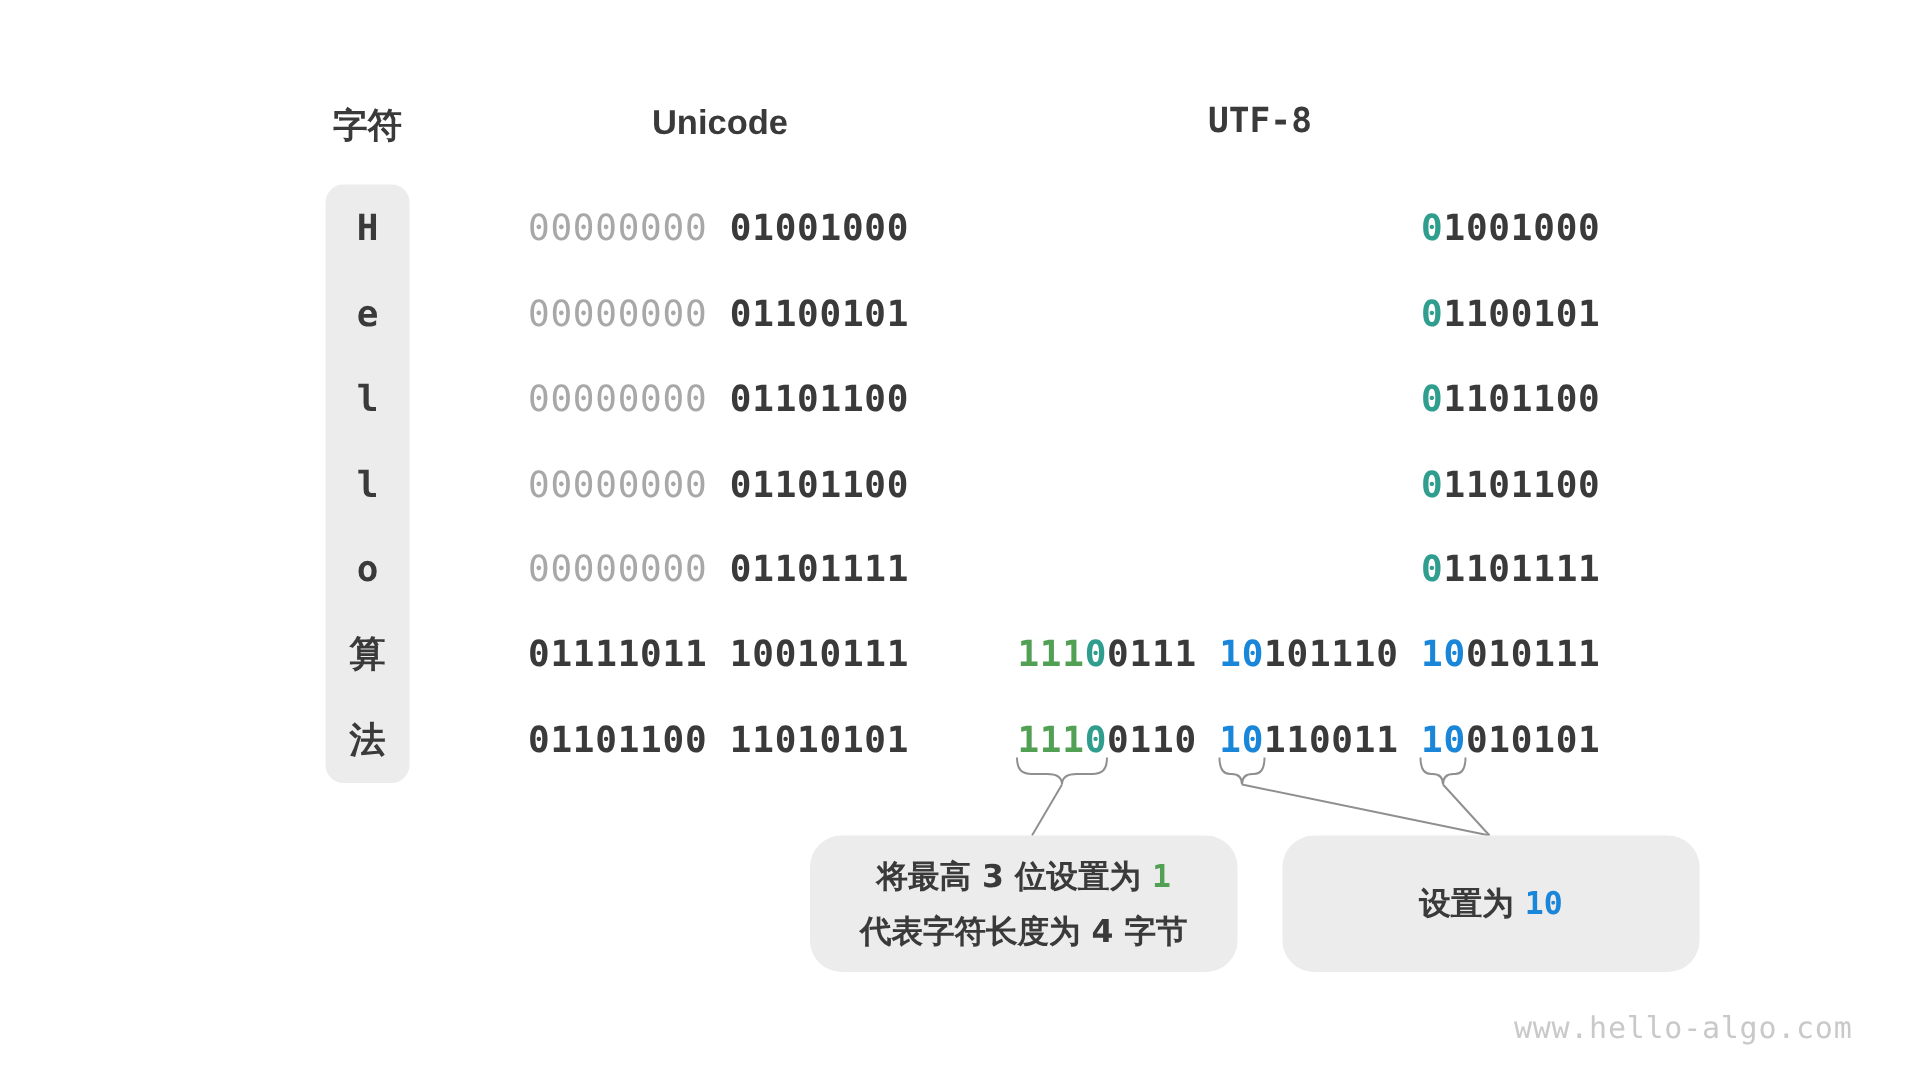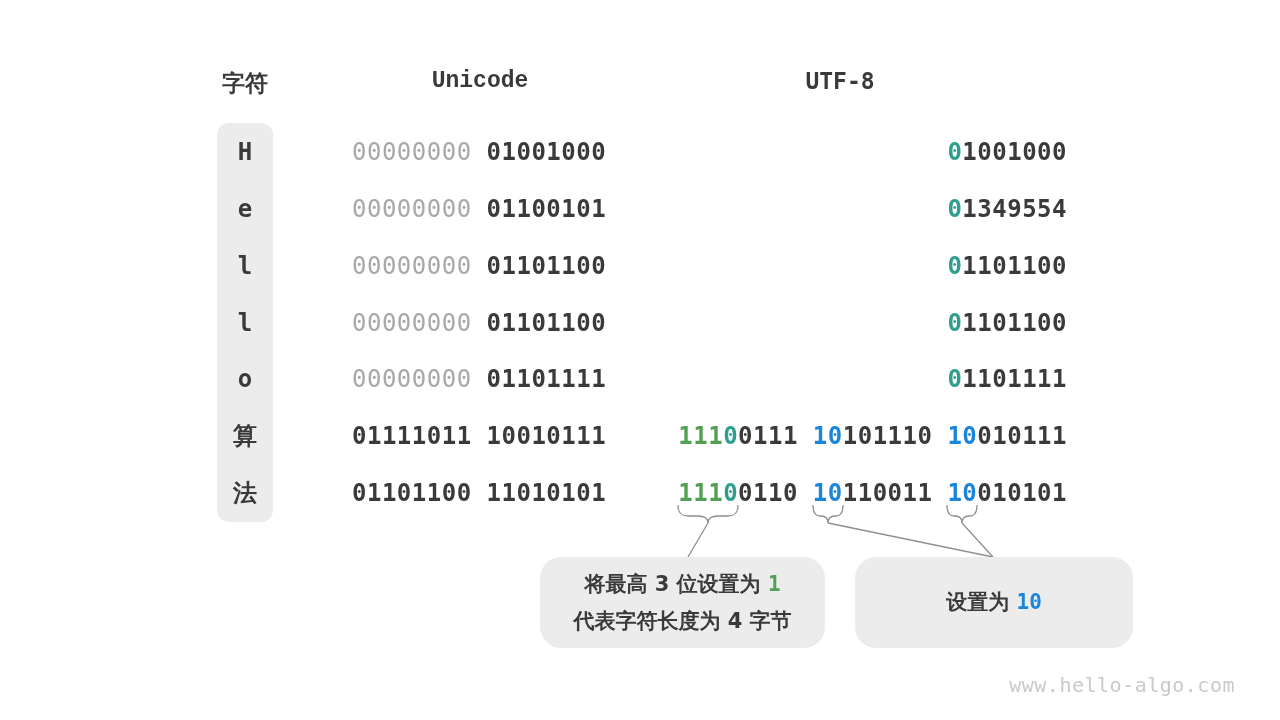--- a/index.html
+++ b/index.html
@@ -6,21 +6,21 @@
   .canvas{
     position:relative;width:1280px;height:720px;background:#ffffff;overflow:hidden;
     font-family:"DejaVu Sans","Liberation Sans",sans-serif;
   }
 
   .hdr{
     position:absolute;top:68px;transform:translateX(-50%);
     font-weight:bold;font-size:23px;color:#3a3a3a;white-space:pre;
   }
   .hdr-char{left:245px;}
-  .hdr-unicode{left:480px;font-family:Liberation Mono, monospace;}
+  .hdr-unicode{left:480px;font-family:Liberation Sans, sans-serif;}
   .hdr-utf8{left:840px;font-family:"DejaVu Sans Mono","Liberation Mono",monospace;}
 
   .char-pill{
     position:absolute;left:217px;top:123px;width:56px;height:399px;
     background:#ececec;border-radius:12px;
   }
 
   .row{position:absolute;left:0;width:1280px;height:57px;}
   .cell{position:absolute;top:50%;transform:translateY(-50%);white-space:pre;}
   .cell-char{
@@ -68,21 +68,21 @@
 
   <div id="rows">
       <div class="row" style="top: 123px;">
         <div class="cell cell-char" style="color: rgb(58, 58, 58);">H</div>
         <div class="cell cell-bin cell-unicode"><span class="seg-gray" style="color: rgb(168, 168, 168);">00000000 </span><span class="seg-dark" style="color: rgb(58, 58, 58);">01001000</span></div>
         <div class="cell cell-bin cell-utf8"><span class="seg-teal" style="color: rgb(47, 158, 142);">0</span><span class="seg-dark" style="color: rgb(58, 58, 58);">1001000</span></div>
       </div>
       <div class="row" style="top: 180px;">
         <div class="cell cell-char" style="color: rgb(58, 58, 58);">e</div>
         <div class="cell cell-bin cell-unicode"><span class="seg-gray" style="color: rgb(168, 168, 168);">00000000 </span><span class="seg-dark" style="color: rgb(58, 58, 58);">01100101</span></div>
-        <div class="cell cell-bin cell-utf8"><span class="seg-teal" style="color: rgb(47, 158, 142);">0</span><span class="seg-dark" style="color: rgb(58, 58, 58);">1349554</span></div>
+        <div class="cell cell-bin cell-utf8"><span class="seg-teal" style="color: rgb(47, 158, 142);">0</span><span class="seg-dark" style="color: rgb(58, 58, 58);">1100101</span></div>
       </div>
       <div class="row" style="top: 237px;">
         <div class="cell cell-char" style="color: rgb(58, 58, 58);">l</div>
         <div class="cell cell-bin cell-unicode"><span class="seg-gray" style="color: rgb(168, 168, 168);">00000000 </span><span class="seg-dark" style="color: rgb(58, 58, 58);">01101100</span></div>
         <div class="cell cell-bin cell-utf8"><span class="seg-teal" style="color: rgb(47, 158, 142);">0</span><span class="seg-dark" style="color: rgb(58, 58, 58);">1101100</span></div>
       </div>
       <div class="row" style="top: 294px;">
         <div class="cell cell-char" style="color: rgb(58, 58, 58);">l</div>
         <div class="cell cell-bin cell-unicode"><span class="seg-gray" style="color: rgb(168, 168, 168);">00000000 </span><span class="seg-dark" style="color: rgb(58, 58, 58);">01101100</span></div>
         <div class="cell cell-bin cell-utf8"><span class="seg-teal" style="color: rgb(47, 158, 142);">0</span><span class="seg-dark" style="color: rgb(58, 58, 58);">1101100</span></div>

